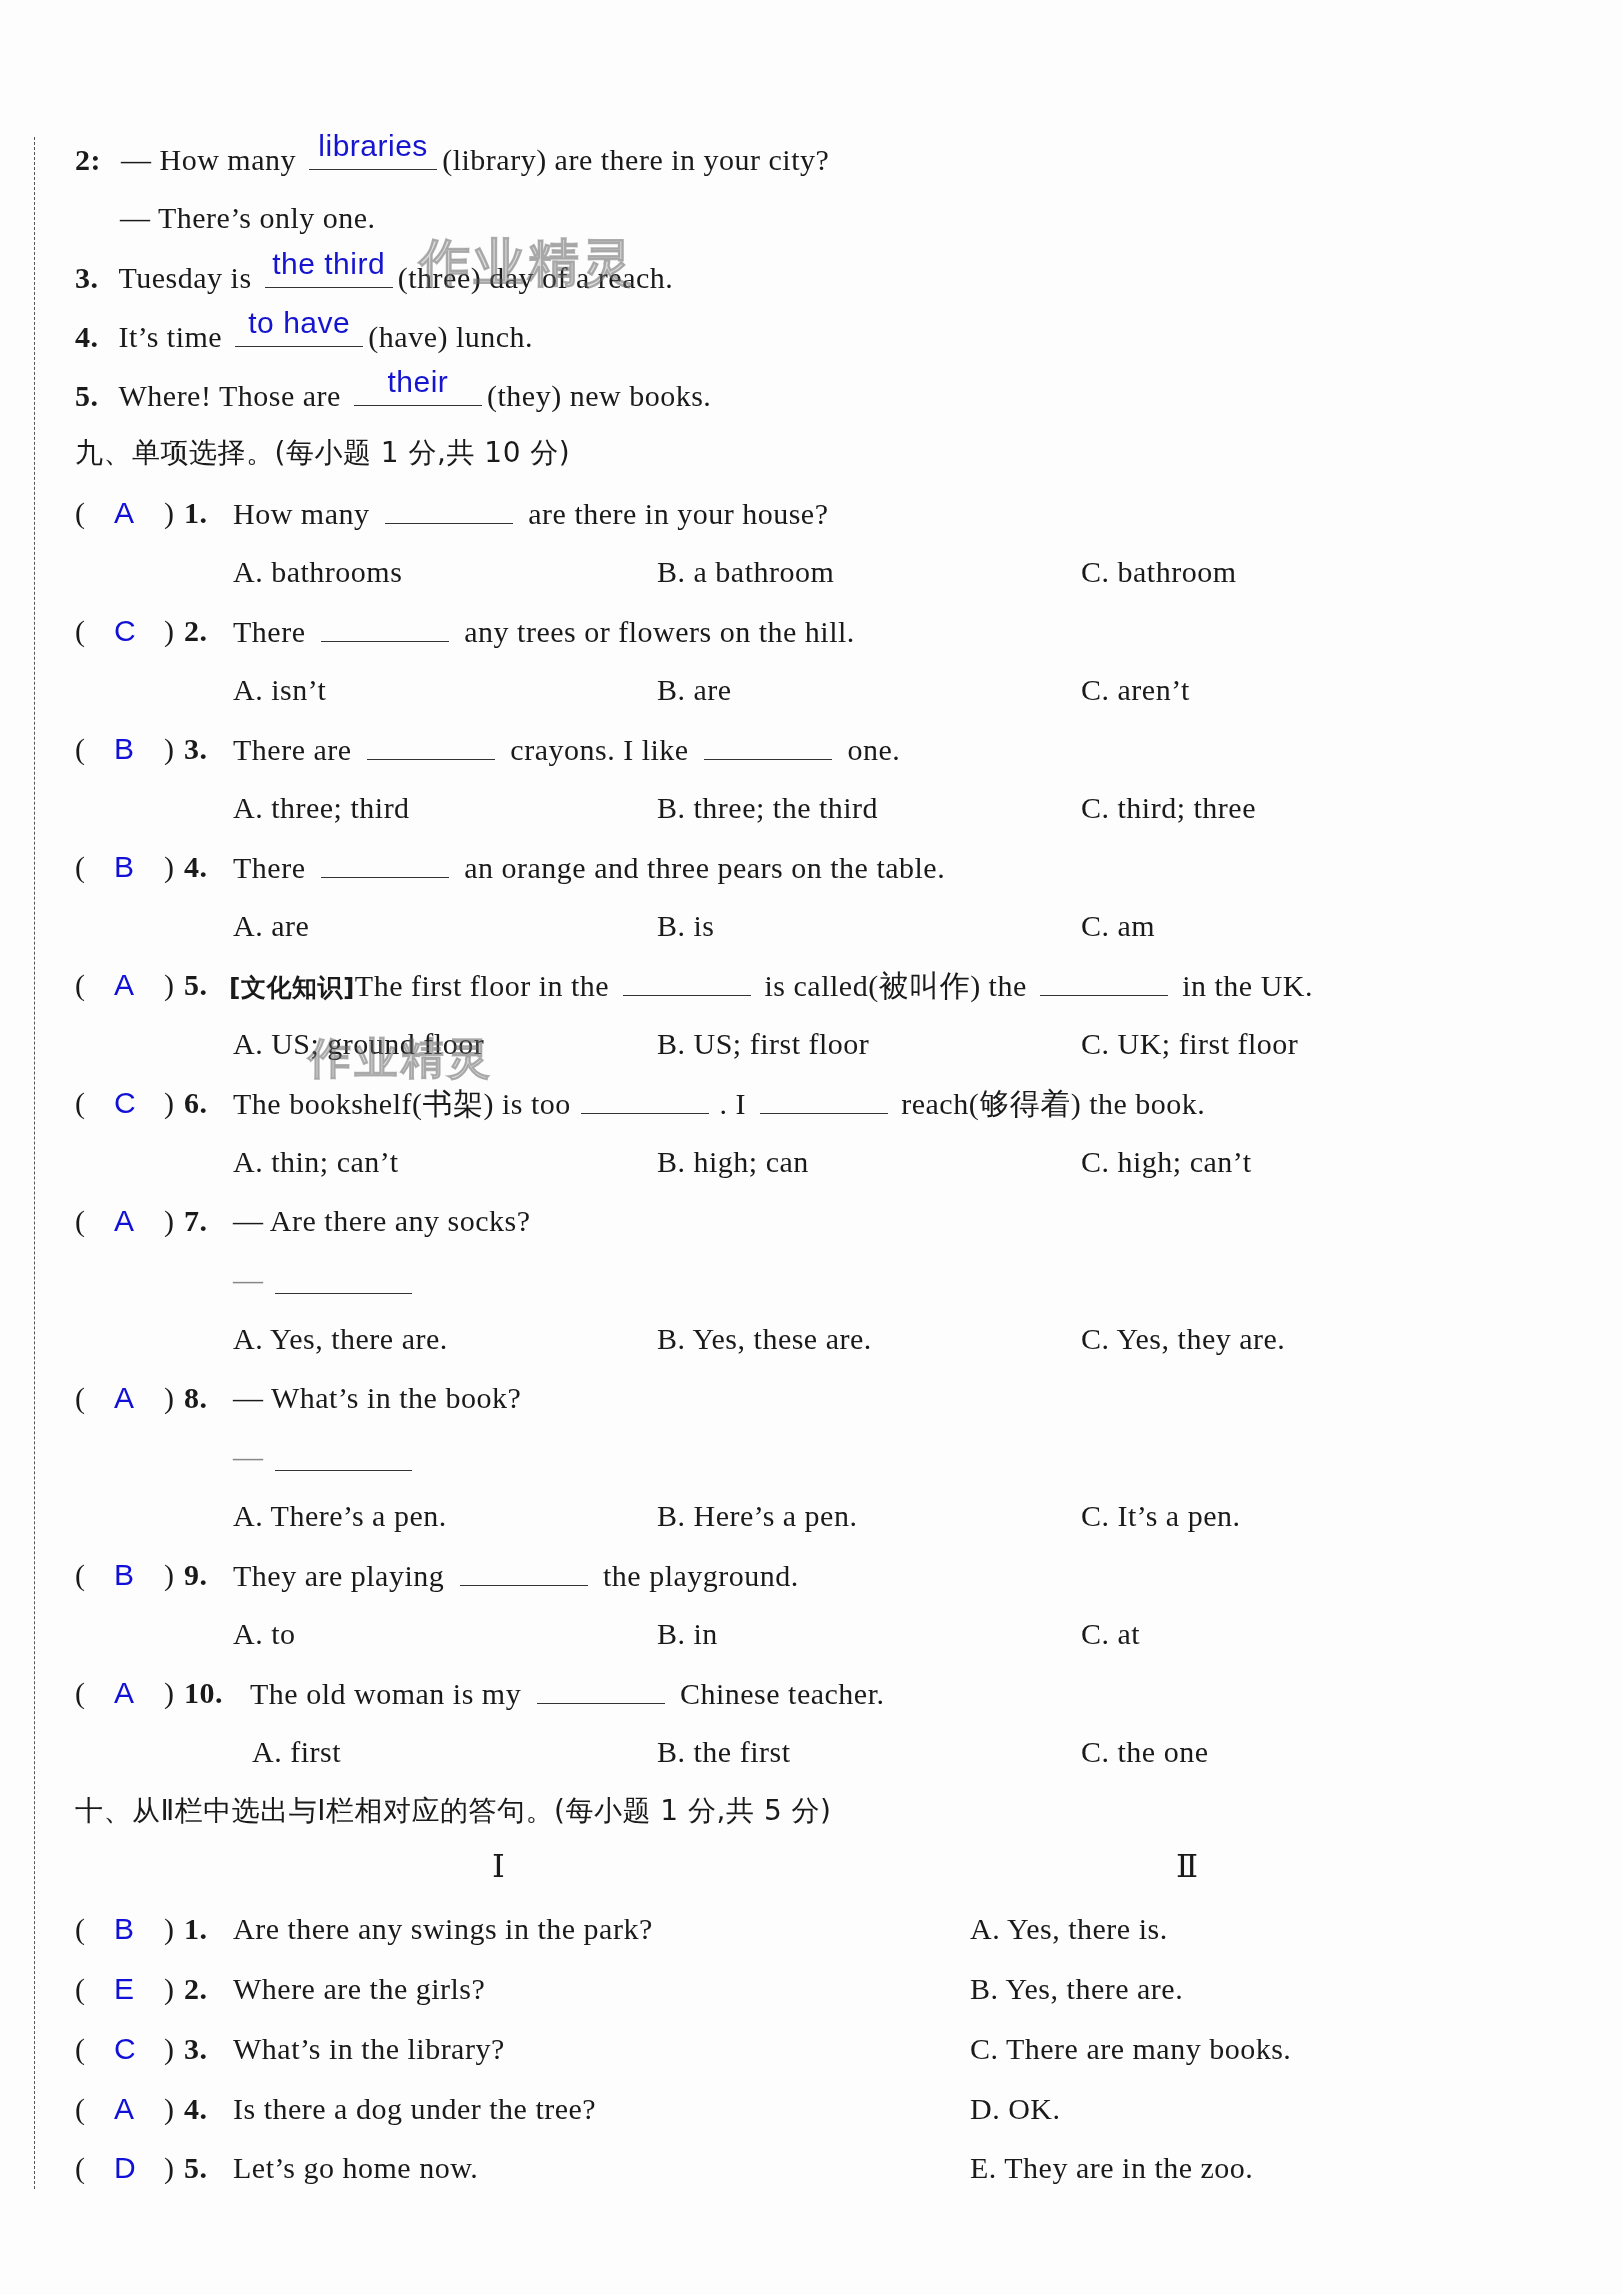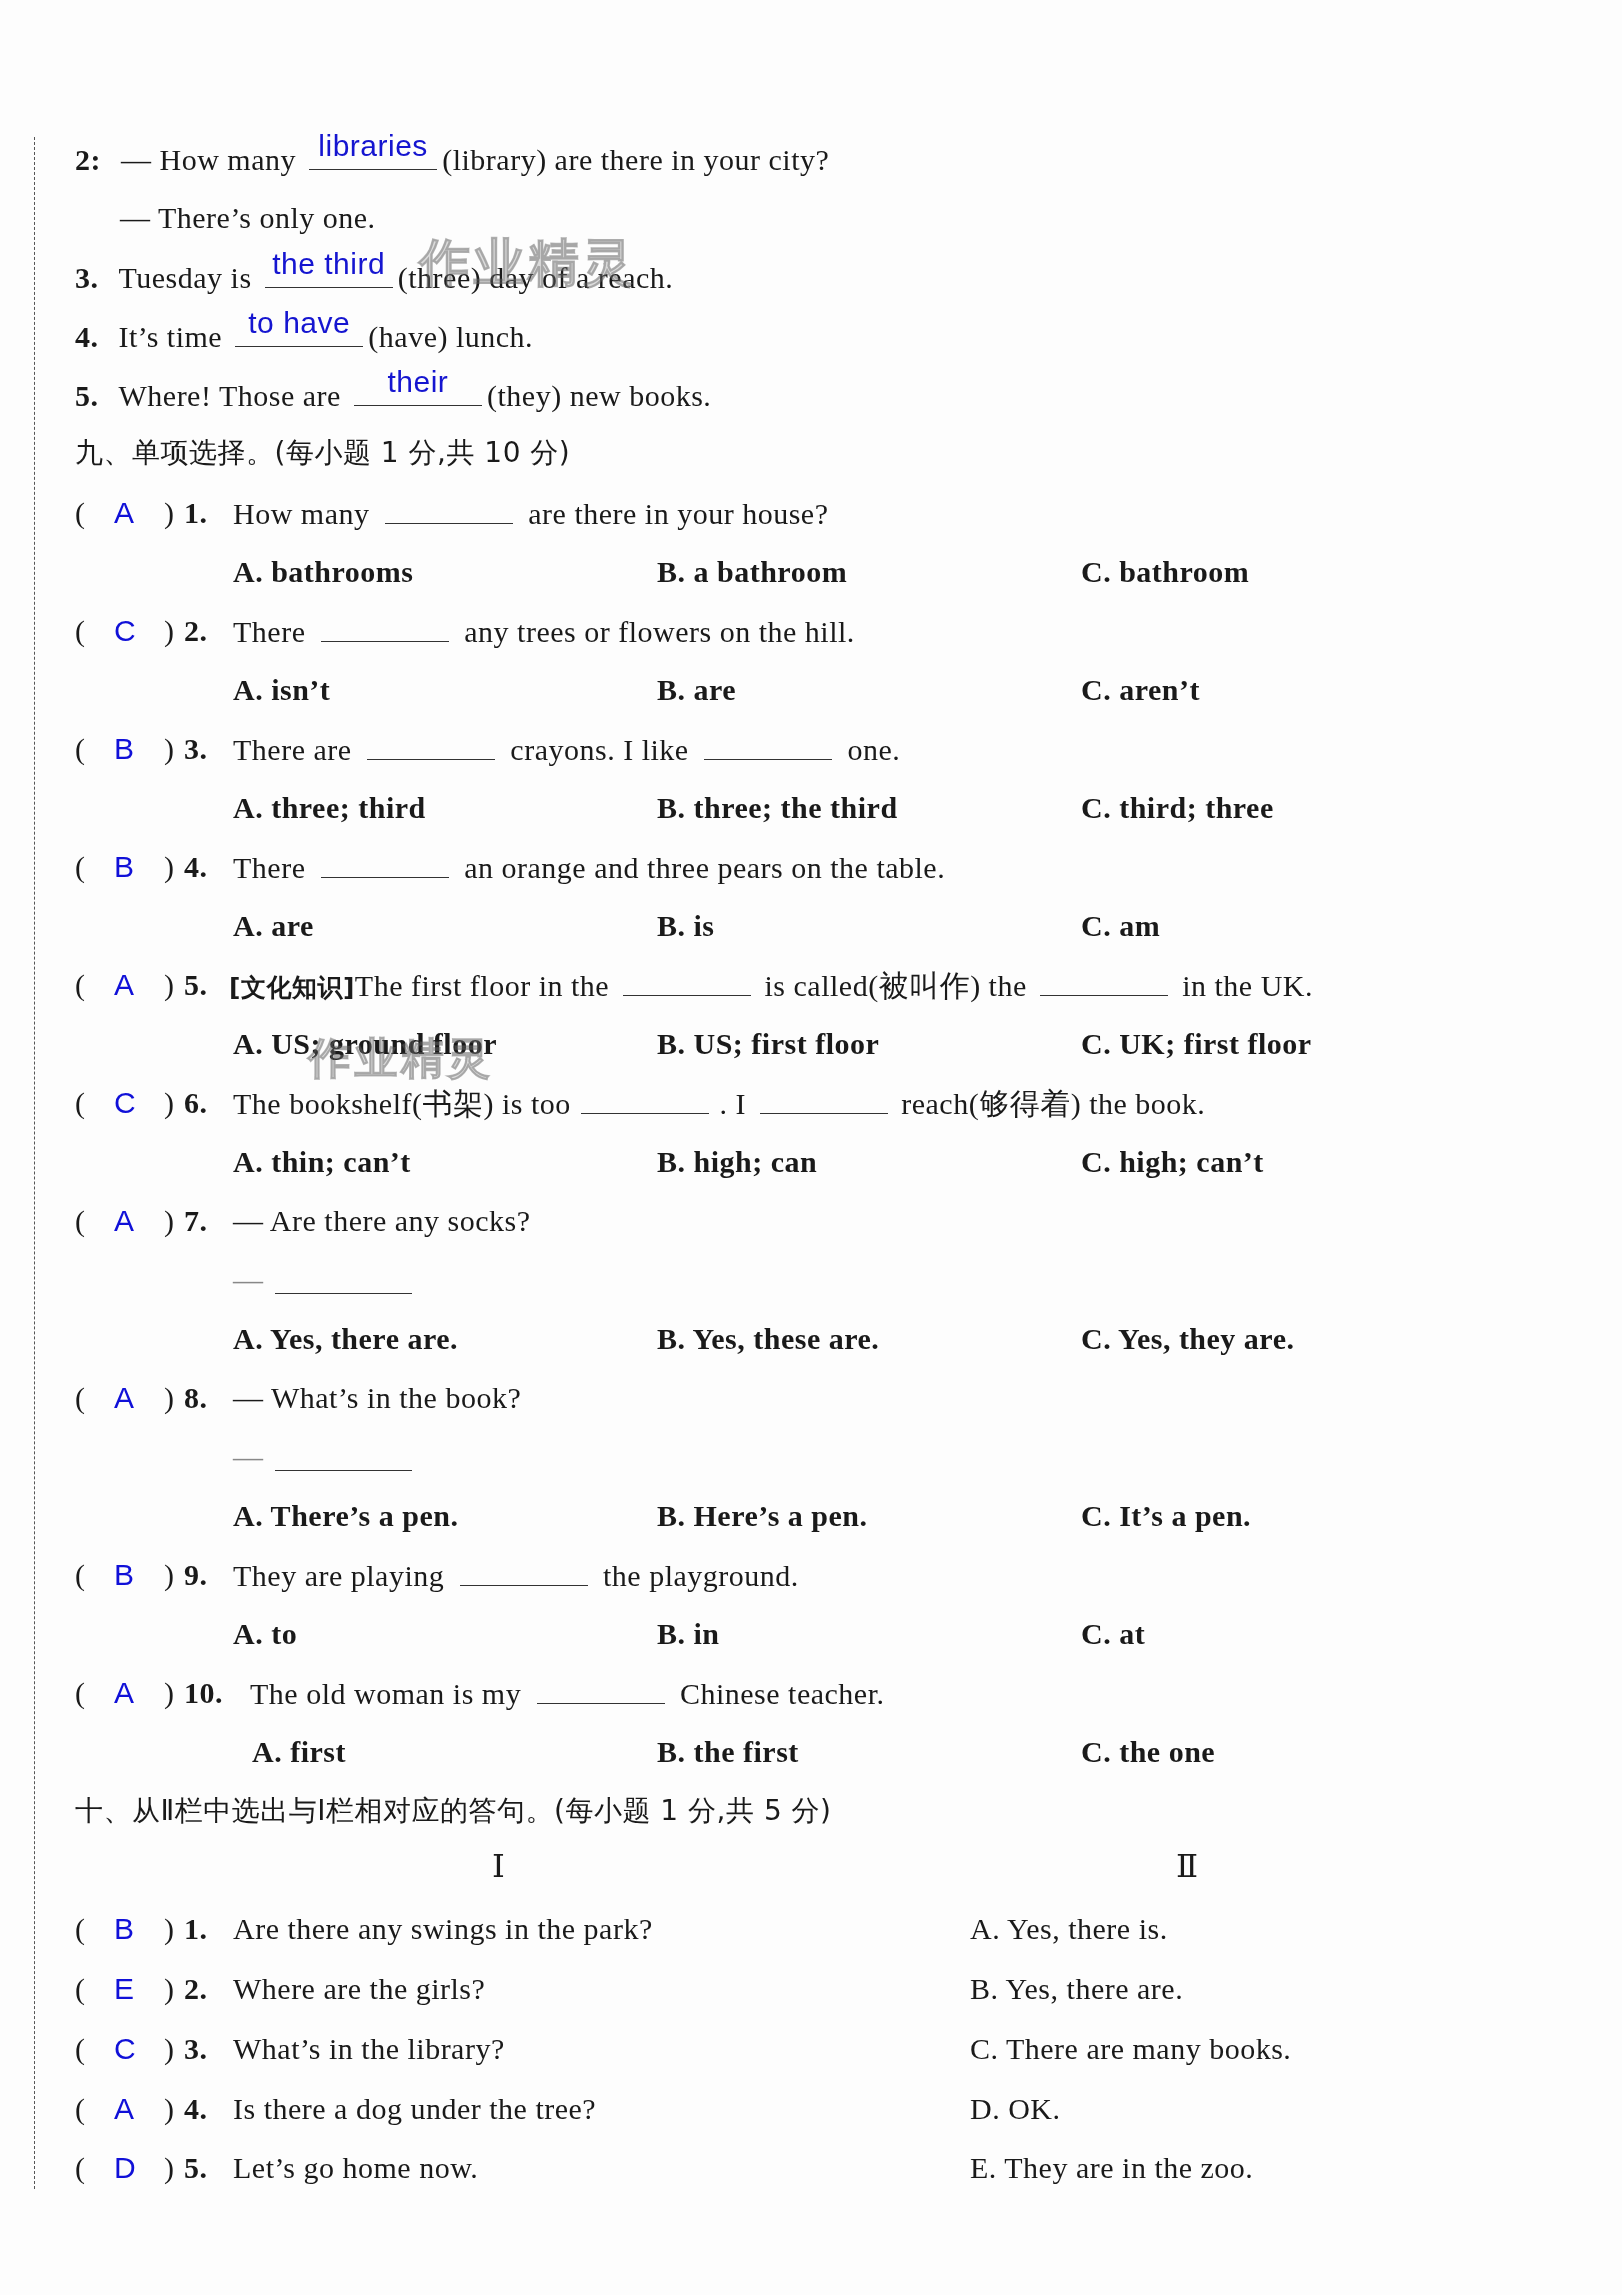--- a/index.html
+++ b/index.html
@@ -25,21 +25,21 @@
   .filled {
     position: absolute; left: 0; right: 0; bottom: 8.5px; text-align: center;
     color: #1515d0; font-family: "Liberation Sans", sans-serif; font-size: 30px;
     line-height: 1;
   }
   .abs { position: absolute; }
   .ans { color: #1010d8; font-family: "Liberation Sans", sans-serif; }
   .section-title {
     font-family: "DejaVu Sans", sans-serif; font-weight: normal; font-size: 28px;
   }
-  .opt { position: absolute; font-weight: bold; }
+  .opt { position: absolute; }
   .tag {
     font-family: "DejaVu Sans", sans-serif; font-weight: bold; font-size: 25px;
   }
   .watermark {
     position: absolute; color: rgba(120,120,120,0.25);
     font-family: "DejaVu Sans", sans-serif; font-size: 51px; font-weight: bold;
     letter-spacing: 3.4px; -webkit-text-stroke: 0.9px rgba(90,90,90,0.4);
   }
   .colhead { position: absolute; font-size: 32.5px; }
 </style>

